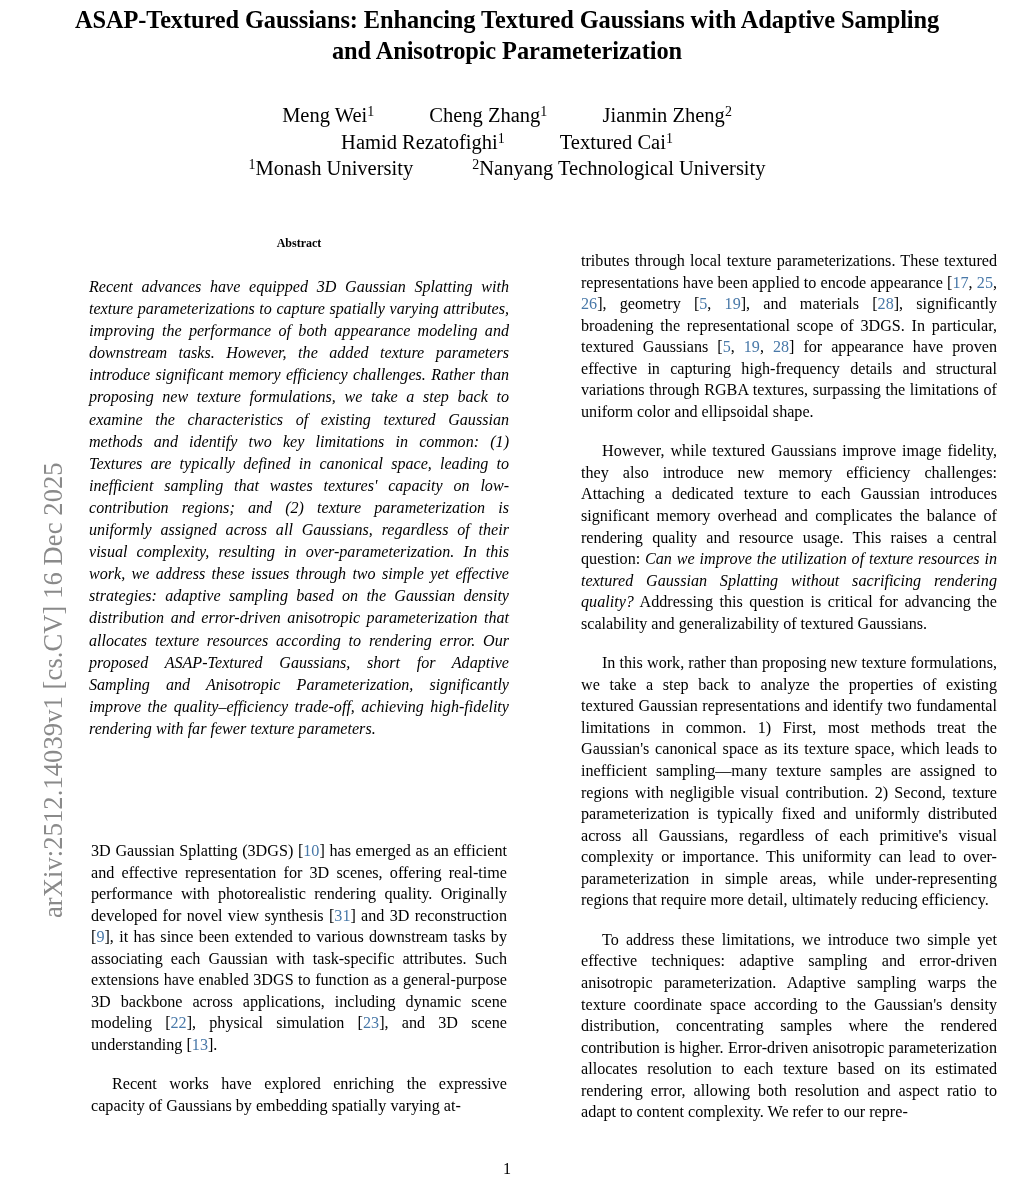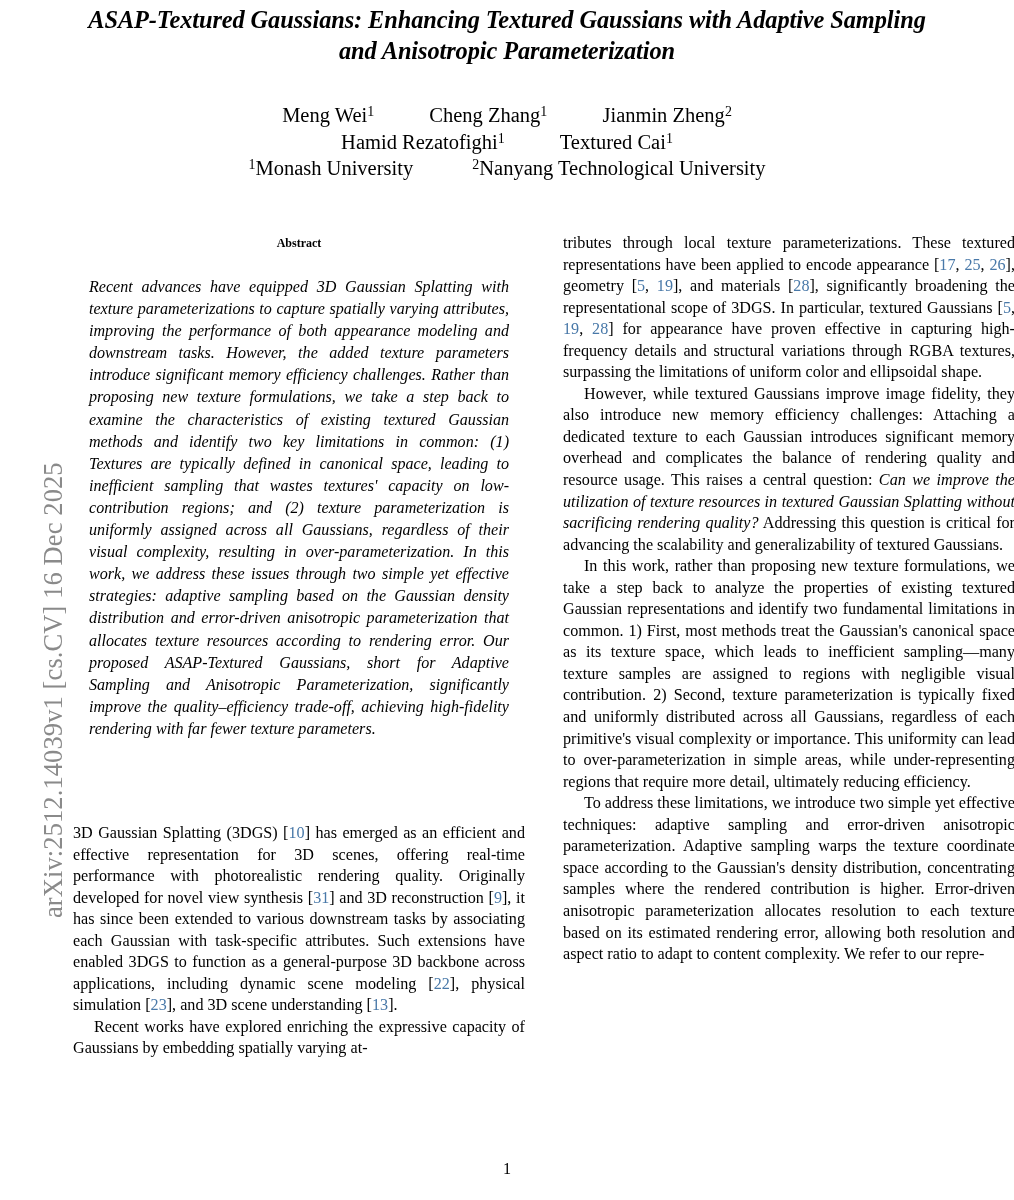--- a/index.html
+++ b/index.html
@@ -47,21 +47,20 @@
     height: 1200px;
   }
 
   
   #title-block {
     position: absolute;
     left: 73px;
     top: 4px;
     width: 868px;
     text-align: center;
-    font-style: italic;
   }
   #paper-title {
     font-family: "Liberation Serif", "DejaVu Serif", serif;
     font-weight: bold;
     font-size: 24.4px;
     line-height: 31px;
     letter-spacing: -0.1px;
     margin: 0;
   }
 
@@ -119,21 +118,21 @@
 
   h2.section-head {
     font-size: 19.4px;
     font-weight: bold;
     text-align: left;
     margin: 0;
     line-height: 24px;
   }
 
   p.para {
-    margin: 0;
+    margin: 18px;
     text-align: justify;
   }
   p.indent { text-indent: 21px; }
 
   .cite { color: #4878a8; }
   .ital { font-style: italic; }
 
   .sp-abstract-to-intro { height: 50px; }
   .sp-head-to-para { height: 16px; }
 

